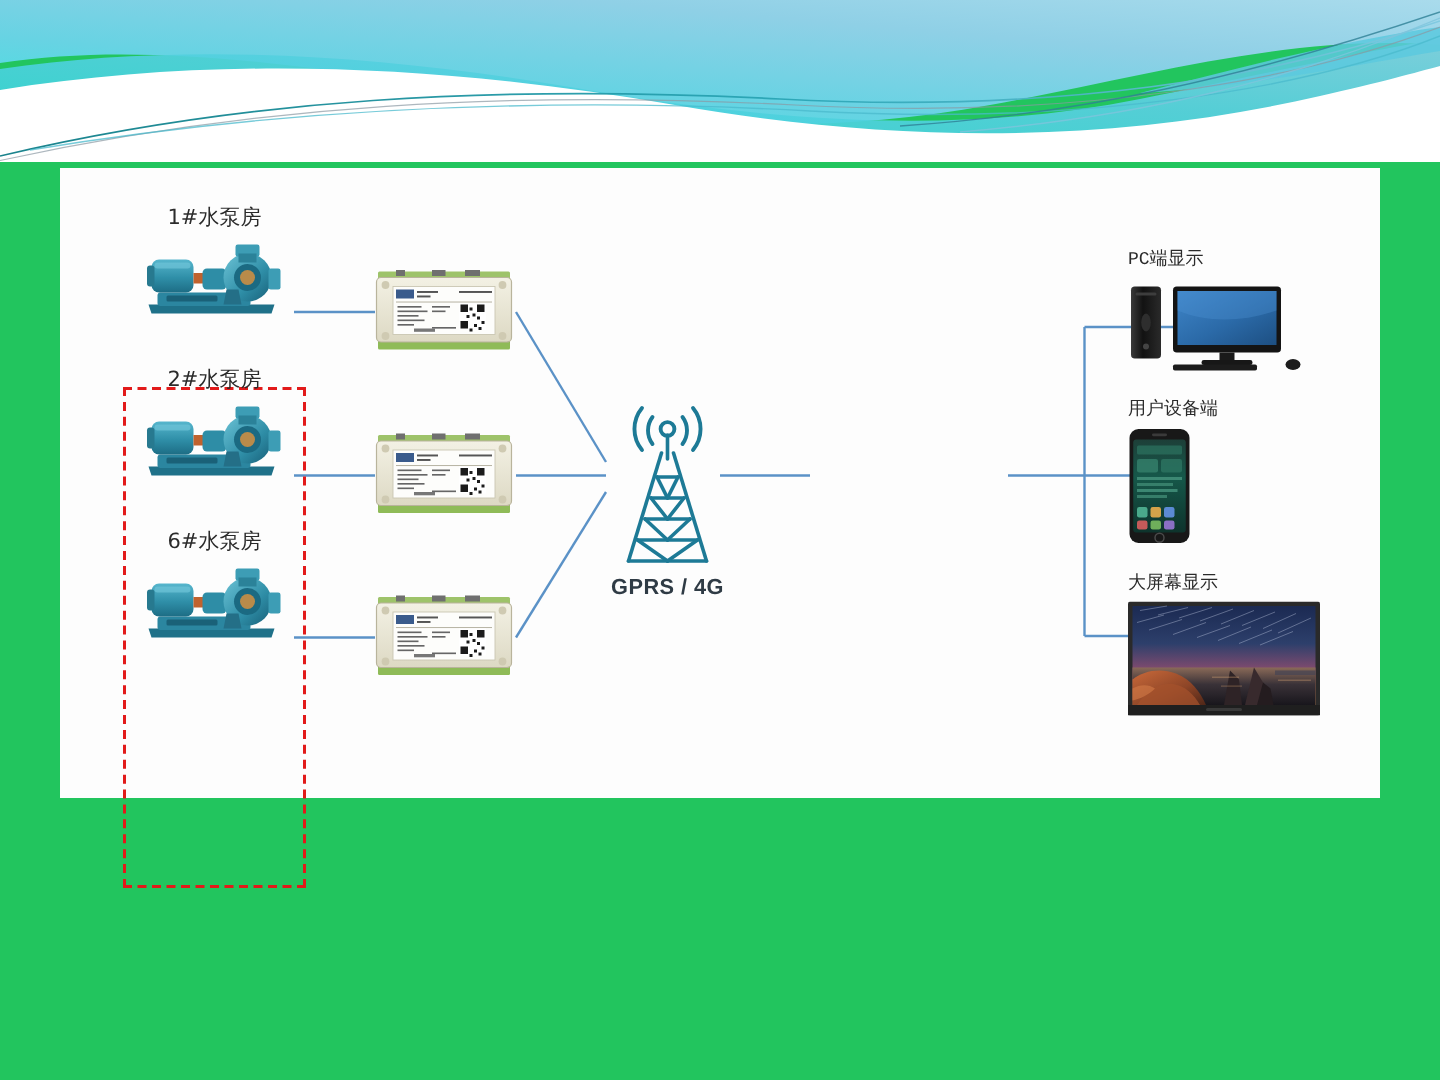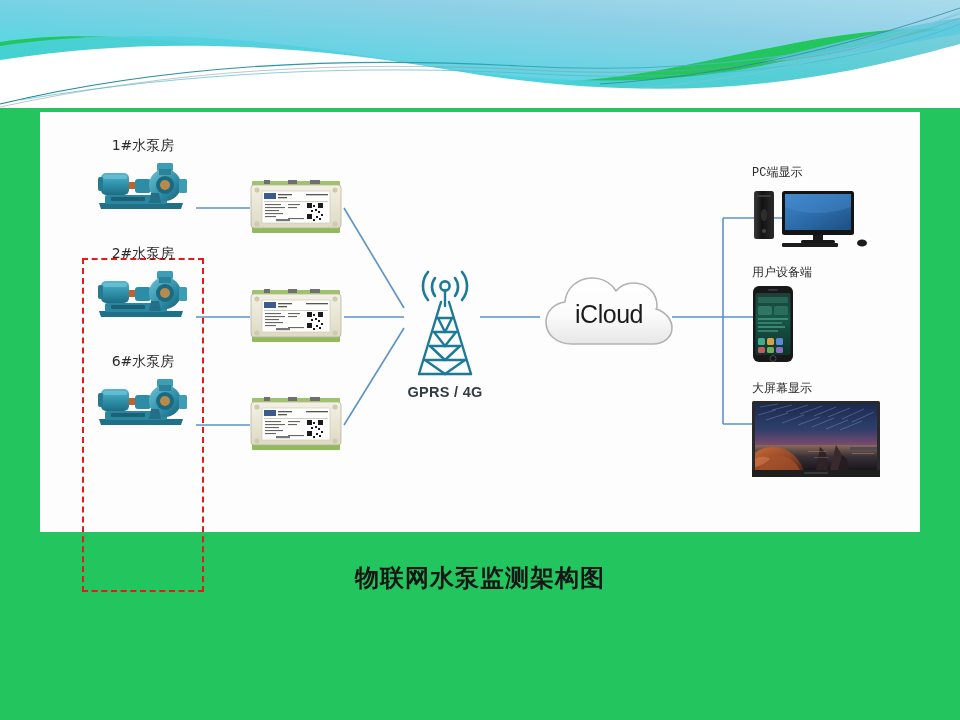--- a/index.html
+++ b/index.html
@@ -431,42 +431,20 @@
           <line x1="59" y1="70" x2="48" y2="84"></line>
           <line x1="33" y1="84" x2="48" y2="98"></line>
           <line x1="63" y1="84" x2="48" y2="98"></line>
           <line x1="28" y1="98" x2="48" y2="112"></line>
           <line x1="68" y1="98" x2="48" y2="112"></line>
         </g>
       </svg>
       <div id="tower-label">GPRS / 4G</div>
     </div>
 
-    <div id="cloud-cell">
-      <svg id="cloud-art" viewBox="0 0 146 96" xmlns="http://www.w3.org/2000/svg">
-        <defs>
-          <linearGradient id="cloudG" x1="0" y1="0" x2="0" y2="1">
-            <stop offset="0%" stop-color="#ffffff"></stop>
-            <stop offset="55%" stop-color="#fbfbfb"></stop>
-            <stop offset="100%" stop-color="#e7e7e7"></stop>
-          </linearGradient>
-        </defs>
-        <path d="M36,80
-                 C20,80 10,70 10,58
-                 C10,47 19,39 29,38
-                 C30,24 42,14 56,14
-                 C66,14 75,19 80,27
-                 C84,22 91,19 98,19
-                 C111,19 121,29 121,42
-                 C121,43 121,44 120,45
-                 C130,48 136,56 136,64
-                 C136,73 128,80 117,80 Z" fill="url(#cloudG)" stroke="#b2b2b2" stroke-width="1.6" stroke-linejoin="round"></path>
-      </svg>
-      <div id="cloud-text">iCloud</div>
-    </div>
 
     <div class="app-cell" style="top:52px;">
       <div class="app-label">PC端显示</div>
       <svg width="122" height="64" viewBox="0 0 122 64" xmlns="http://www.w3.org/2000/svg">
         <defs>
           <linearGradient id="scr" x1="0" y1="0" x2="1" y2="1">
             <stop offset="0%" stop-color="#3f86c9"></stop>
               <stop offset="55%" stop-color="#2b6aa8"></stop>
               <stop offset="100%" stop-color="#1d4f82"></stop>
           </linearGradient>
@@ -591,15 +569,14 @@
         </g>
 
         <rect x="0" y="69" width="128" height="7" fill="#1f1f1f"></rect>
         <rect x="52" y="71" width="24" height="2" rx="1" fill="#3a3a3a"></rect>
       </svg>
     </div>
 
   </div>
 
 
-  <div id="figure-title">物联网水泵监测架构图</div>
 
 </div>
 
 </body></html>

